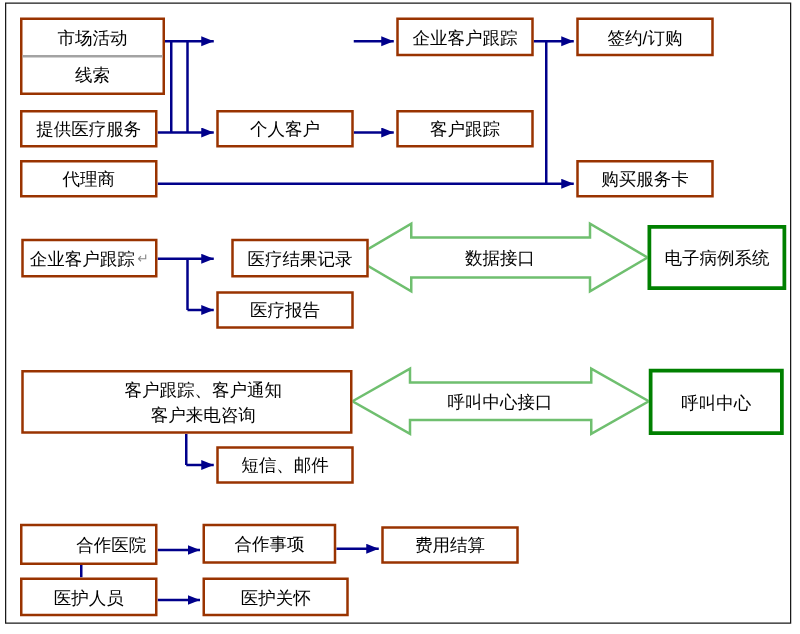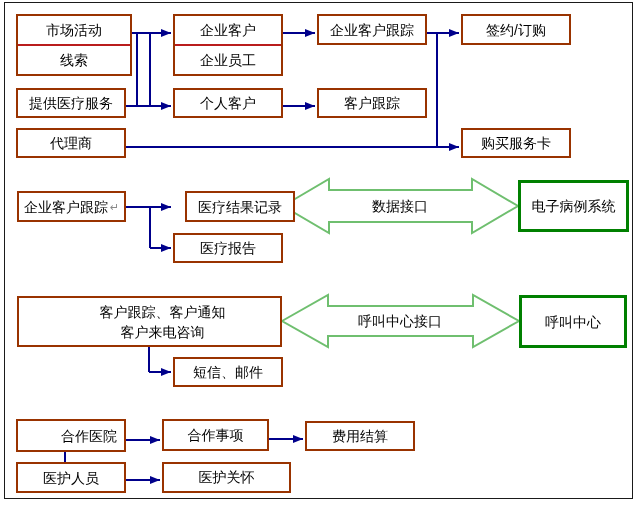--- a/index.html
+++ b/index.html
@@ -14,21 +14,21 @@
   }
   .box {
     position:absolute; border:2px solid #993300; background:#fff;
     box-sizing:border-box; display:flex; align-items:center; justify-content:center;
     font-size:14px; line-height:16px; white-space:nowrap;
   }
   .box.split { flex-direction:column; padding:0; align-items:stretch; }
   .box.split .cell {
     flex:1; display:flex; align-items:center; justify-content:center;
   }
-  .box.split .cell + .cell { border-top:2px solid #b91c1c; }
+  .box.split .cell + .cell { border-top:2px solid #a3a3a3; }
   .box.green { border:3px solid #008000; }
   .box.multiline { flex-direction:column; line-height:20px; }
   .mark { color:#8a8a8a; font-size:11px; margin-left:2px; }
   svg.connectors { position:absolute; left:0; top:0; pointer-events:none; }
   .iface-label {
     position:absolute; width:140px; text-align:center; font-size:14px;
     line-height:18px; background:transparent;
   }
 </style>
 </head>
@@ -69,24 +69,20 @@
     </g>
   </svg>
 
   <div class="box split" style="left:16px; top:14px; width:116px; height:62px;">
     <div class="cell">市场活动</div>
     <div class="cell">线索</div>
   </div>
   <div class="box" style="left:16px; top:88px; width:110px; height:30px;">提供医疗服务</div>
   <div class="box" style="left:16px; top:128px; width:110px; height:30px;">代理商</div>
 
-  <div class="box split" style="left:173px; top:14px; width:110px; height:62px;">
-    <div class="cell">企业客户</div>
-    <div class="cell">企业员工</div>
-  </div>
   <div class="box" style="left:173px; top:88px; width:110px; height:30px;">个人客户</div>
 
   <div class="box" style="left:317px; top:14px; width:110px; height:31px;">企业客户跟踪</div>
   <div class="box" style="left:461px; top:14px; width:110px; height:31px;">签约/订购</div>
 
   <div class="box" style="left:317px; top:88px; width:110px; height:30px;">客户跟踪</div>
   <div class="box" style="left:461px; top:128px; width:110px; height:30px;">购买服务卡</div>
 
   <div class="box" style="left:17px; top:191px; width:109px; height:31px;">
     <span>企业客户跟踪</span>
@@ -101,15 +97,15 @@
     <div>客户跟踪、客户通知</div>
     <div>客户来电咨询</div>
   </div>
   <div class="box" style="left:173px; top:357px; width:110px; height:30px;">短信、邮件</div>
   <div class="box green" style="left:519px; top:295px; width:108px; height:53px;">呼叫中心</div>
   <div class="iface-label" style="left:330px; top:312px;">呼叫中心接口</div>
 
   <div class="box" style="left:16px; top:419px; width:110px; height:33px;padding-left:36px;">合作医院</div>
   <div class="box" style="left:16px; top:462px; width:110px; height:31px;">医护人员</div>
   <div class="box" style="left:162px; top:419px; width:107px; height:32px;">合作事项</div>
-  <div class="box" style="left:162px; top:462px; width:129px; height:31px;font-family:Liberation Mono, monospace;">医护关怀</div>
+  <div class="box" style="left:162px; top:462px; width:117px; height:31px;">医护关怀</div>
   <div class="box" style="left:305px; top:421px; width:110px; height:30px;">费用结算</div>
 </div>
 
 </body></html>

